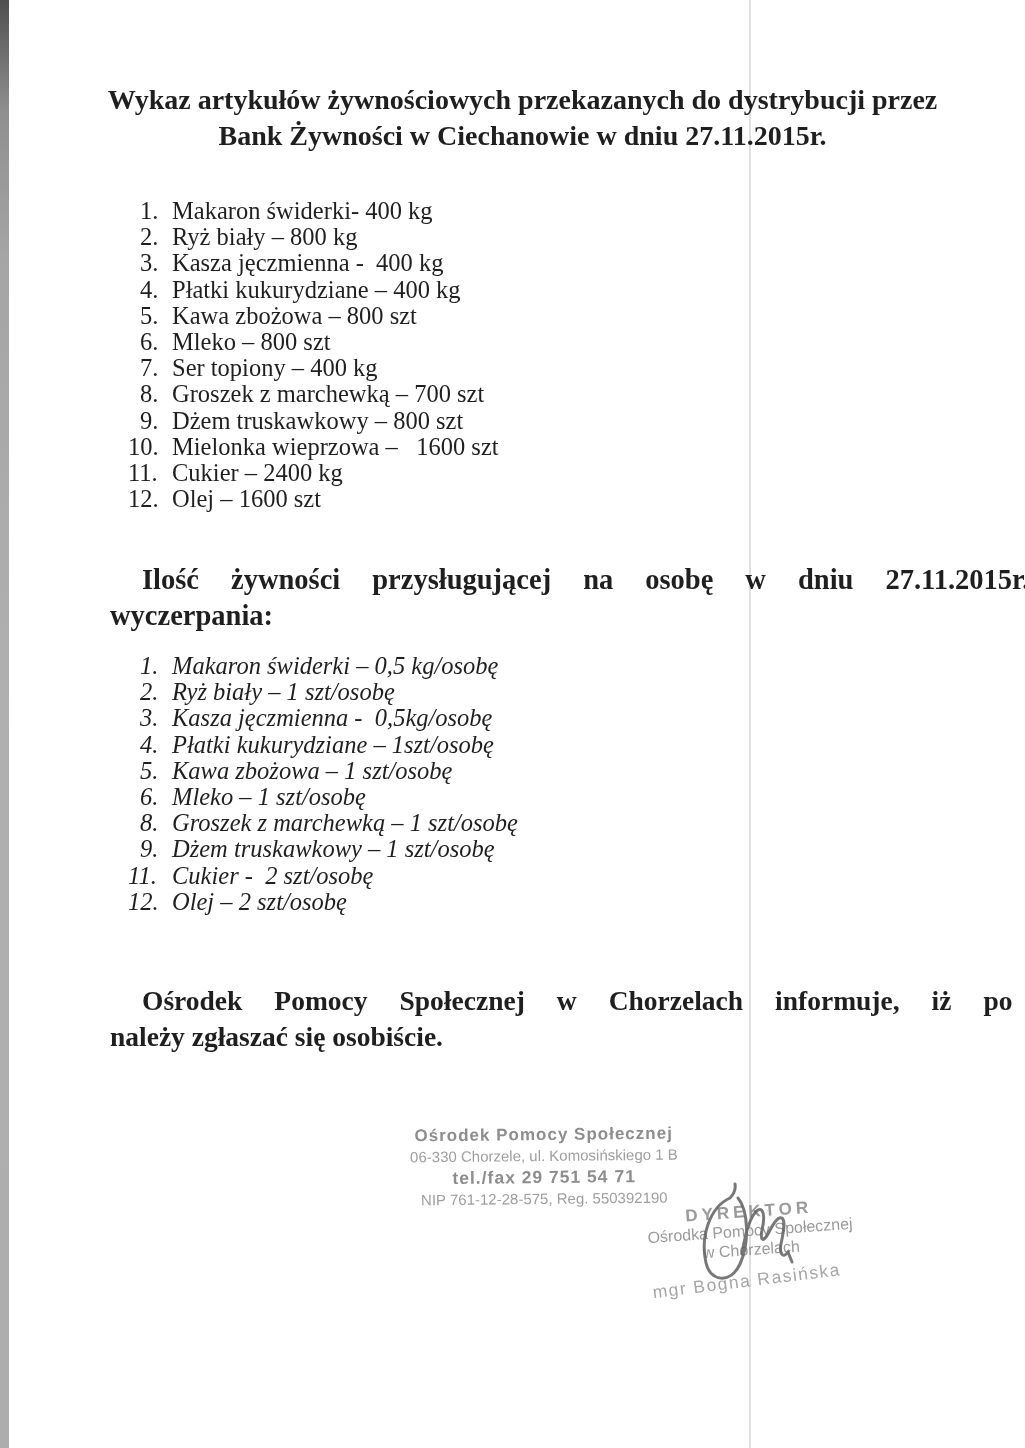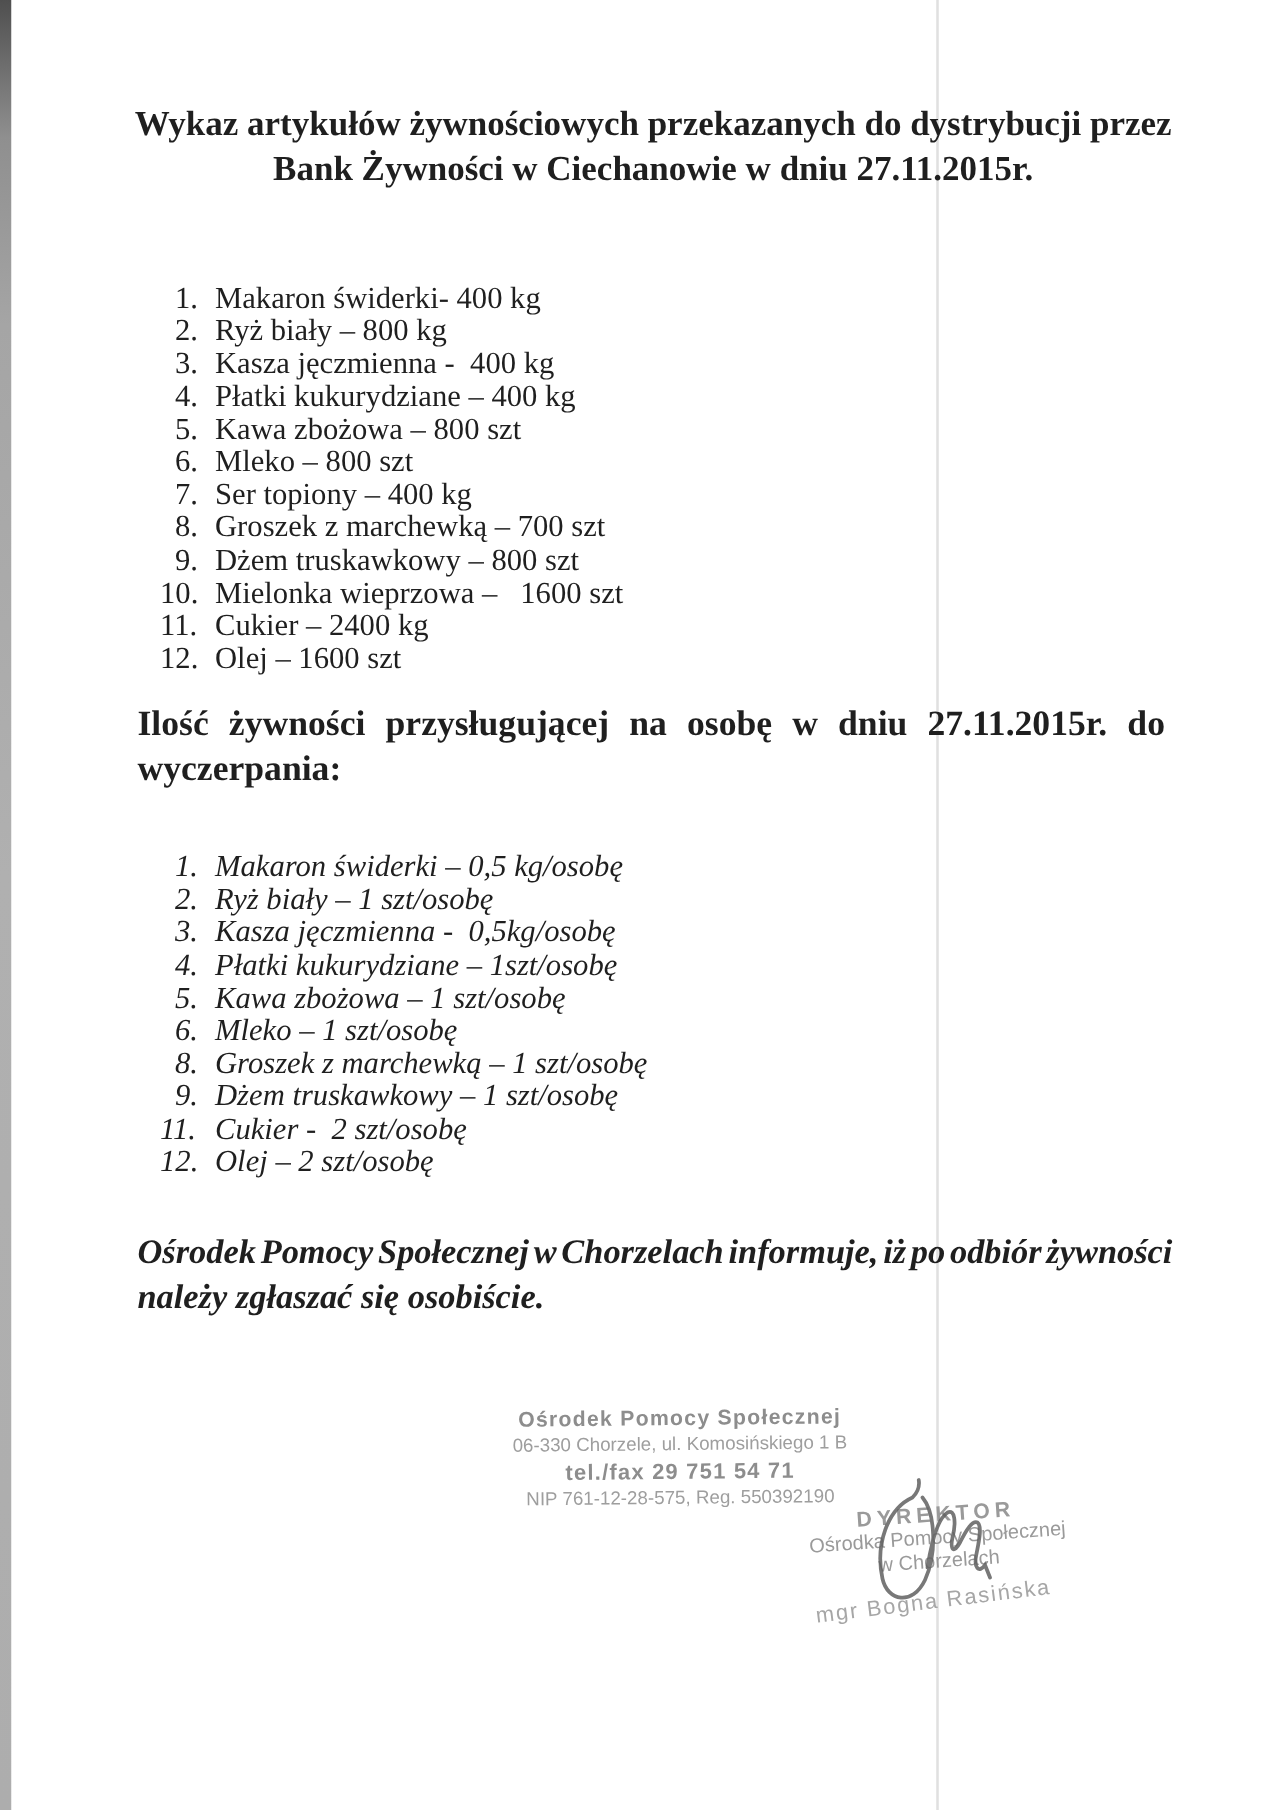--- a/index.html
+++ b/index.html
@@ -19,33 +19,33 @@
   .scan-line{
     position:absolute;left:749px;top:0;width:2px;height:1448px;
     background:#e0e0e0;
   }
   
   .doc-title{
     position:absolute;left:100px;top:82px;width:845px;
     text-align:center;font-weight:bold;font-size:28px;line-height:36px;
   }
   
-  .num-list{position:absolute;left:128px;font-size:24.5px;margin-top:28px;}
+  .num-list{position:absolute;left:128px;font-size:24.5px;}
   .num-list .li{height:26.2px;line-height:26.2px;white-space:nowrap;}
   .li-num{display:inline-block;width:44px;}
   .li-num.single{padding-left:12px;box-sizing:border-box;}
   .li-text{white-space:pre;}
   .list-distribution{top:198px;}
   .list-allocation{top:653px;font-style:italic;}
   
   .jblock{position:absolute;font-weight:bold;}
   .heading-allocation{left:110px;top:562px;width:822px;font-size:28.5px;line-height:36px;}
-  .notice{left:110px;top:983px;width:828px;font-size:27.5px;line-height:36px;font-style:italic;}
+  .notice{left:110px;top:983px;width:828px;font-size:27.5px;line-height:36px;}
   .jline{display:flex;justify-content:space-between;}
-  .jline span{white-space:pre;}
+  .jline span{white-space:pre;margin-left:32px;}
   
   .address-stamp{
     position:absolute;left:388px;top:1124px;width:312px;
     text-align:center;font-family:"Liberation Sans",sans-serif;
     transform:rotate(-0.6deg);
   }
   .address-stamp .s1{font-size:17px;font-weight:bold;color:#8d8d8d;line-height:22px;letter-spacing:1px;}
   .address-stamp .s2{font-size:15px;color:#9e9e9e;line-height:20px;}
   .address-stamp .s3{font-size:17.5px;font-weight:bold;color:#8d8d8d;line-height:22px;letter-spacing:1px;}
   .address-stamp .s4{font-size:15px;color:#9e9e9e;line-height:21px;}

